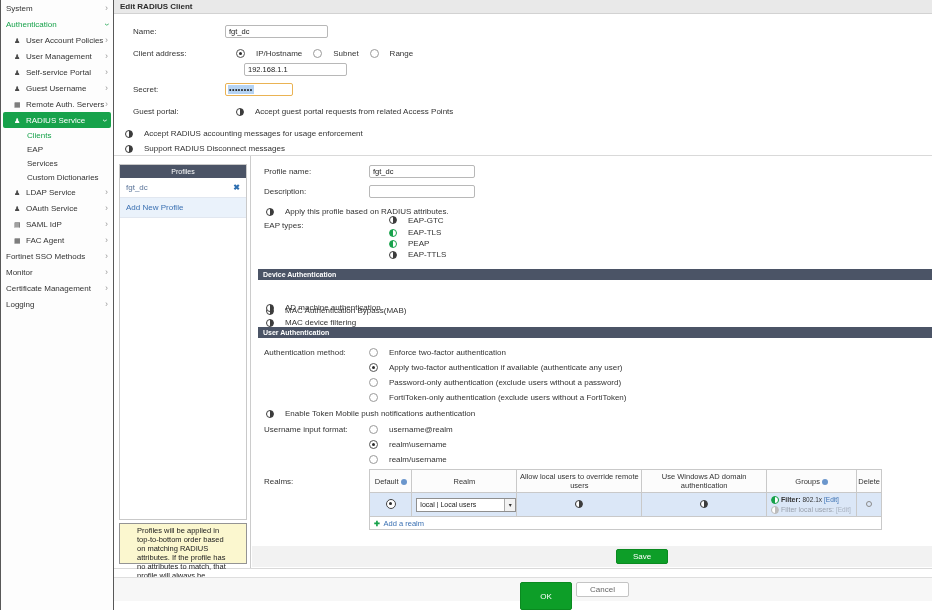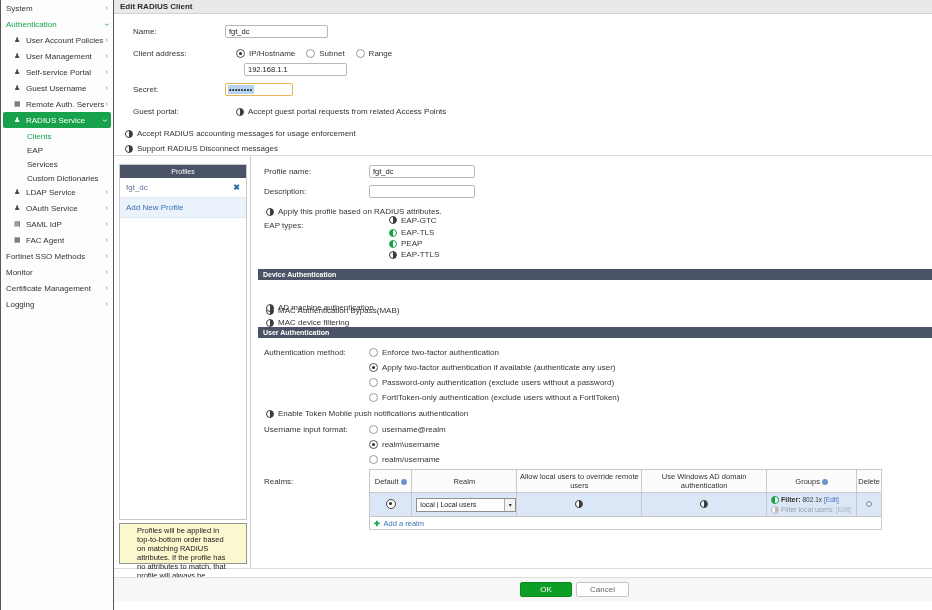--- a/index.html
+++ b/index.html
@@ -1,21 +1,21 @@
 <!DOCTYPE html>
 <html><head>
 <meta charset="utf-8">
 <style>
   *{margin:0;padding:0;box-sizing:border-box}
   html,body{width:932px;height:610px}
   body{position:relative;font-family:"Liberation Sans",sans-serif;font-size:8px;color:#333;background:#fff;overflow:hidden}
 
   
   .sidebar{position:absolute;left:0;top:0;width:114px;height:610px;background:#fdfdfd;border-left:1px solid #585858;border-right:1px solid #585858}
-  .sb-row{display:flex;align-items:flex-start;height:16px;padding:4px 5px;cursor:pointer;white-space:nowrap}
+  .sb-row{display:flex;align-items:center;height:16px;padding:4px 5px;cursor:pointer;white-space:nowrap}
   .sb-row .grow{flex:1;overflow:hidden;text-overflow:ellipsis}
   .sb-sub{padding-left:13px}
   .sb-sub3{padding-left:26px;height:14px}
   .sb-icon{width:9px;font-size:7px;color:#4a4a4a;margin-right:3px;line-height:1;flex:none}
   .chev{color:#9a9a9a;font-size:9px;line-height:1;flex:none}
   .chev.down{transform:rotate(90deg)}
   .green-text{color:#17a24b}
   .sb-active{background:#17a24b;color:#fff;border-radius:2px;margin:0 2px;padding-left:11px}
   .sb-active .sb-icon,.sb-active .chev{color:#fff}
 
@@ -28,21 +28,21 @@
 
   .radio{display:inline-block;width:9px;height:9px;border:1px solid #9a9a9a;border-radius:50%;background:#fff;position:relative;flex:none;cursor:pointer}
   .radio.sel{border-color:#555}
   .radio.sel::after{content:"";position:absolute;left:2px;top:2px;width:3px;height:3px;background:#2b2b2b;border-radius:50%}
   .radio.big{width:10px;height:10px;border-color:#444}
   .radio.big::after{left:2.5px;top:2.5px}
 
   .toggle{display:inline-block;width:8px;height:8px;border-radius:50%;flex:none;cursor:pointer;border:1px solid #3c3c3c;background:linear-gradient(90deg,#fff 50%,#3c3c3c 50%)}
   .toggle.on{border-color:#17a24b;background:linear-gradient(90deg,#17a24b 55%,#fff 45%)}
   .toggle.dis{border-color:#bcbcbc;background:linear-gradient(90deg,#fff 50%,#bcbcbc 50%)}
-  .tgl-lbl{margin-left:4px}
+  .tgl-lbl{margin-left:11px}
 
   .secret-box{height:13px;width:68px;border:1px solid #eab354;border-radius:2px;background:#fff;display:flex;align-items:center;padding:0 2px}
   .secret-sel{background:#b5d3f3;color:#1c1c1c;font-size:7px;letter-spacing:.5px;line-height:9px;padding:0 1px}
 
   .top-form{position:absolute;left:0;top:15px;right:0;height:138px}
 
   .profile-section{position:absolute;left:0;top:155px;right:0;height:414px;border-top:1px solid #d9d9d9;border-bottom:1px solid #d9d9d9}
   .profiles-col{position:absolute;left:0;top:0;bottom:0;width:137px;border-right:1px solid #ccc;background:#fff}
   .profiles-panel{position:absolute;left:5px;right:3px;top:8px;bottom:48px;border:1px solid #c9c9c9;background:#fff}
   .pp-header{height:13px;background:#4b5466;color:#fff;font-size:7px;display:flex;align-items:center;justify-content:center}
@@ -72,21 +72,21 @@
   .del-circle{display:inline-block;width:6px;height:6px;border:1px solid #8a8a8a;border-radius:50%;cursor:pointer}
   .plus{color:#17a24b;font-size:7px;font-weight:bold;margin-right:2px}
   .add-link{color:#3a70b2;cursor:pointer}
 
   .btn{display:flex;align-items:center;justify-content:center;font-size:8px;border-radius:2px;cursor:pointer}
   .btn.green{background:#0d9e28;color:#fff;border:1px solid #0a8a20}
   .btn.white{background:#fff;color:#666;border:1px solid #c4c4c4}
   .save-band{position:absolute;left:0;top:390px;right:0;height:21px;background:#f2f2f2}
   .save-btn{position:absolute;left:364px;top:3px;width:52px;height:15px}
   .footer-band{position:absolute;left:0;top:577px;right:0;height:24px;background:#f7f7f7;border-top:1px solid #dedede}
-  .ok-btn{position:absolute;left:406px;top:4px;width:52px;height:15px}
+  .ok-btn{position:absolute;left:406px;top:4px;width:52px;height:28px}
   .cancel-btn{position:absolute;left:462px;top:4px;width:53px;height:15px}
 </style>
 </head>
 <body>
 
 <div class="sidebar">
   <div class="sb-row">
     <span class="grow">System</span>
     <span class="chev">›</span>
   </div>
@@ -381,20 +381,23 @@
         </tr>
         <tr class="add-row">
           <td colspan="6">
             <span class="plus">✚</span>
             <span class="add-link">Add a realm</span>
           </td>
         </tr>
       </tbody>
         </table>
 
+      <div class="save-band">
+        <div class="btn green save-btn">Save</div>
+      </div>
     </div>
   </div>
 
   <div class="footer-band">
     <div class="btn green ok-btn">OK</div>
     <div class="btn white cancel-btn">Cancel</div>
   </div>
 </div>
 
 </body></html>

